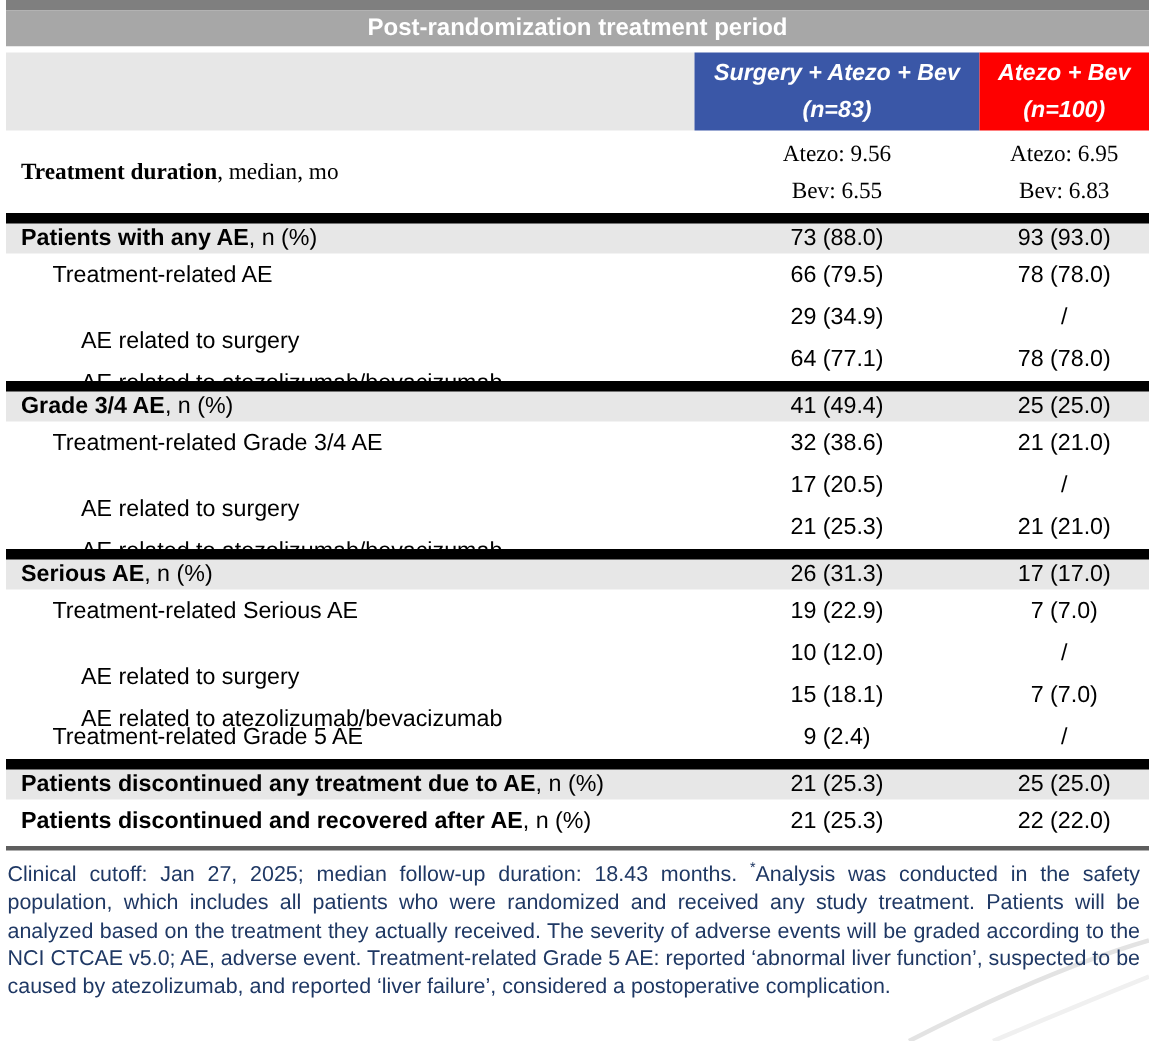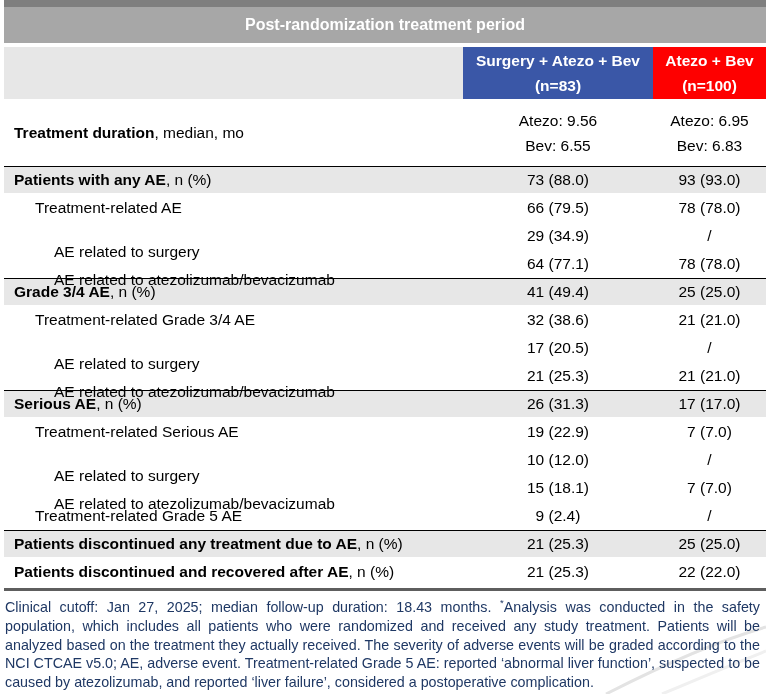--- a/index.html
+++ b/index.html
@@ -14,40 +14,40 @@
   }
   .page { position: relative; z-index: 1; }
   .watermark-svg {
     position: absolute; left: 0; top: 0; z-index: 0;
     pointer-events: none;
   }
   .table-wrap { margin-left: 4px; width: 762px; }
 
   .top-strip { height: 7px; background: var(--c-strip, #7F7F7F); }
   .title-band {
-    height: 36px;
+    height: 24px;
     background: var(--c-titlebar, #A7A7A7);
     color: #fff; font-weight: bold; font-size: 16px;
     display: flex; align-items: center; justify-content: center;
   }
   .band-gap { height: 4px; background: #fff; }
 
   .header-row { display: flex; height: 52px; }
   .hcol { display: flex; flex-direction: column; align-items: center; justify-content: center;
-          color: #fff; font-weight: bold; font-size: 15.5px; line-height: 25px; text-align: center; }
+          color: #fff; font-weight: bold; font-size: 15.5px; line-height: 25px; text-align: center; font-style: italic; }
   .hcol-label { width: 459px; background: var(--c-shade, #E7E7E7); }
   .hcol-blue  { width: 190px; background: var(--c-blue, #3A57A7); }
   .hcol-red   { width: 113px; background: var(--c-red, #FE0000); }
 
   .row { display: flex; align-items: center; height: 28px; font-size: 15.5px; }
   .row.shaded {
     background: var(--c-shade, #E7E7E7);
-    border-top: 1px solid #000000; border-bottom: 1px solid #fff;
-  }
-  .row.duration { height: 67px; }
+    border-top: 7px solid #000000; border-bottom: 1px solid #fff;
+  }
+  .row.duration { height: 55px; font-family: Liberation Serif, serif; }
   .lbl { width: 459px; padding-left: 10px; white-space: nowrap; }
   .lbl .b { font-weight: bold; }
   .lbl.ind1 { padding-left: 31px; }
   .lbl.ind2 { padding-left: 50px; margin-top: 32px; }
   .v1 { width: 190px; text-align: center; }
   .v2 { width: 113px; text-align: center; }
   .twoline { line-height: 25px; }
 
   .bottom-border { height: 3px; background: var(--c-border, #5E5E5E); margin-top: 2px; }
 

